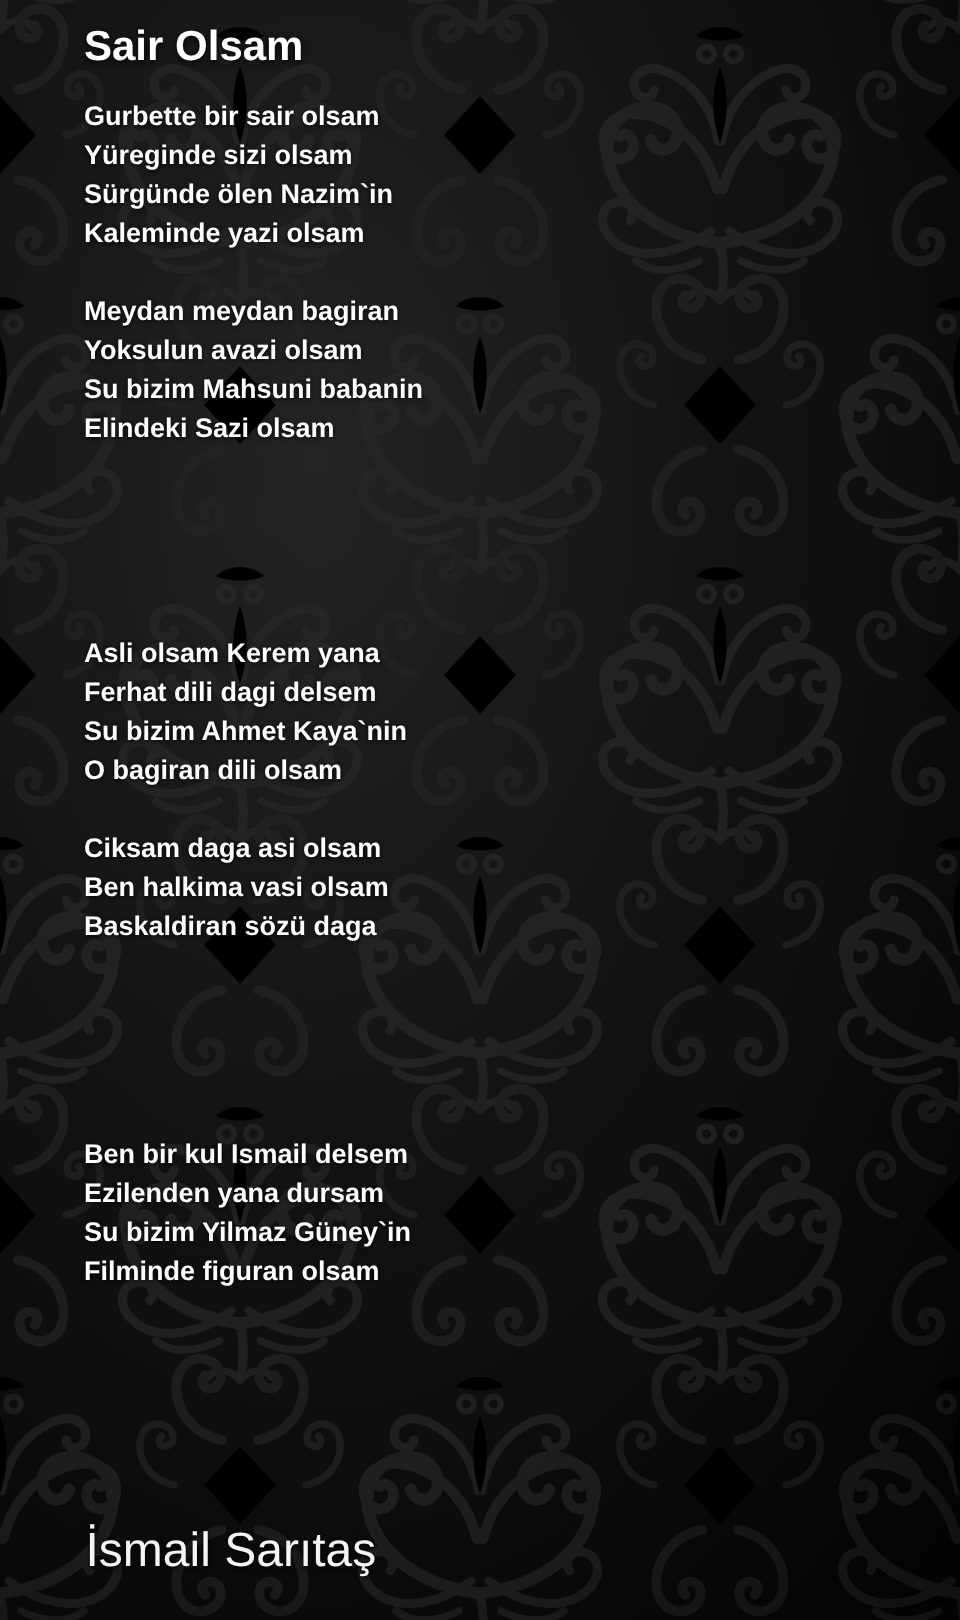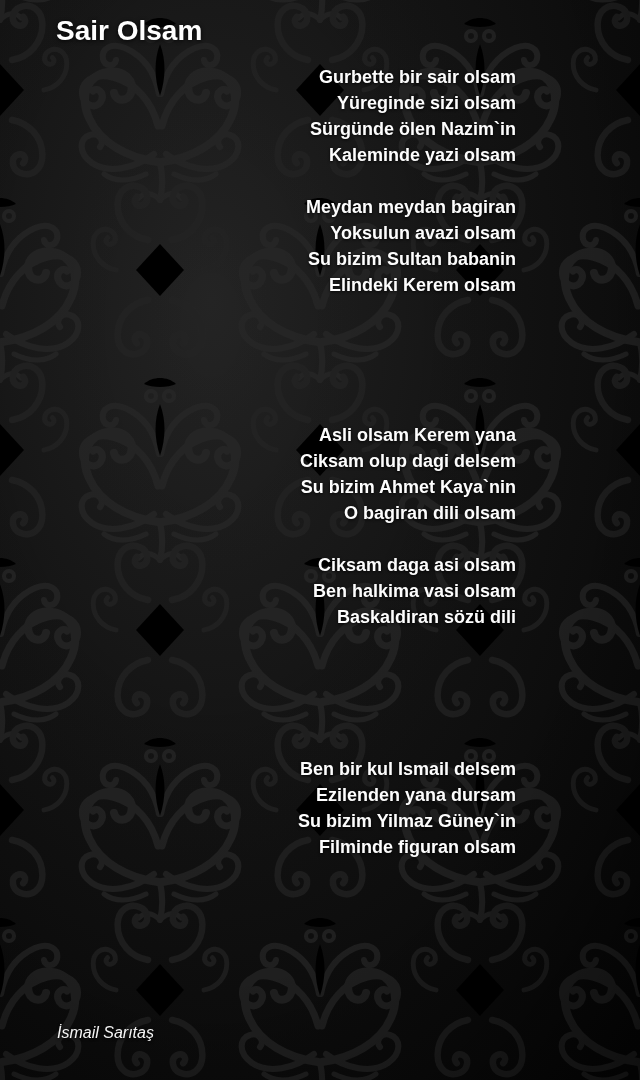--- a/index.html
+++ b/index.html
@@ -33,39 +33,38 @@
     color: #ffffff;
   }
   .title {
     margin: 0 0 16px 0;
     font-size: 28px;
     line-height: 34px;
     font-weight: 700;
     color: #ffffff;
     text-shadow: 0 1px 4px rgba(0,0,0,0.85);
   }
-  .stanza { margin: 16px; padding: 0; text-align: right; }
+  .stanza { margin: 0; padding: 0; }
   .stanza .line {
     font-size: 18px;
     line-height: 26px;
     font-weight: 700;
     color: #fdfdfd;
     text-shadow: 0 1px 3px rgba(0,0,0,0.85);
     white-space: pre;
   }
   .gap-small  { margin-bottom: 26px; }
   .gap-large-1 { margin-bottom: 124px; }
   .gap-large-2 { margin-bottom: 126px; }
   .author {
     position: absolute;
     left: 57px;
     top: 1018px;
-    font-size: 16px;
+    font-size: 32px;
     line-height: 30px;
-    font-style: italic;
     font-weight: 400;
     color: #f5f5f5;
     text-shadow: 0 1px 3px rgba(0,0,0,0.85);
   }
 </style>
 </head>
 <body>
 
 <div class="poem-page">
 
@@ -139,35 +138,35 @@
     <div class="stanza gap-small">
       <div class="line">Gurbette bir sair olsam</div>
       <div class="line">Yüreginde sizi olsam</div>
       <div class="line">Sürgünde ölen Nazim`in</div>
       <div class="line">Kaleminde yazi olsam</div>
     </div>
 
     <div class="stanza gap-large-1">
       <div class="line">Meydan meydan bagiran</div>
       <div class="line">Yoksulun avazi olsam</div>
-      <div class="line">Su bizim Sultan babanin</div>
-      <div class="line">Elindeki Kerem olsam</div>
+      <div class="line">Su bizim Mahsuni babanin</div>
+      <div class="line">Elindeki Sazi olsam</div>
     </div>
 
     <div class="stanza gap-small">
       <div class="line">Asli olsam Kerem yana</div>
-      <div class="line">Ciksam olup dagi delsem</div>
+      <div class="line">Ferhat dili dagi delsem</div>
       <div class="line">Su bizim Ahmet Kaya`nin</div>
       <div class="line">O bagiran dili olsam</div>
     </div>
 
     <div class="stanza gap-large-2">
       <div class="line">Ciksam daga asi olsam</div>
       <div class="line">Ben halkima vasi olsam</div>
-      <div class="line">Baskaldiran sözü dili</div>
+      <div class="line">Baskaldiran sözü daga</div>
     </div>
 
     <div class="stanza">
       <div class="line">Ben bir kul Ismail delsem</div>
       <div class="line">Ezilenden yana dursam</div>
       <div class="line">Su bizim Yilmaz Güney`in</div>
       <div class="line">Filminde figuran olsam</div>
     </div>
 
     <div class="author">İsmail Sarıtaş</div>

